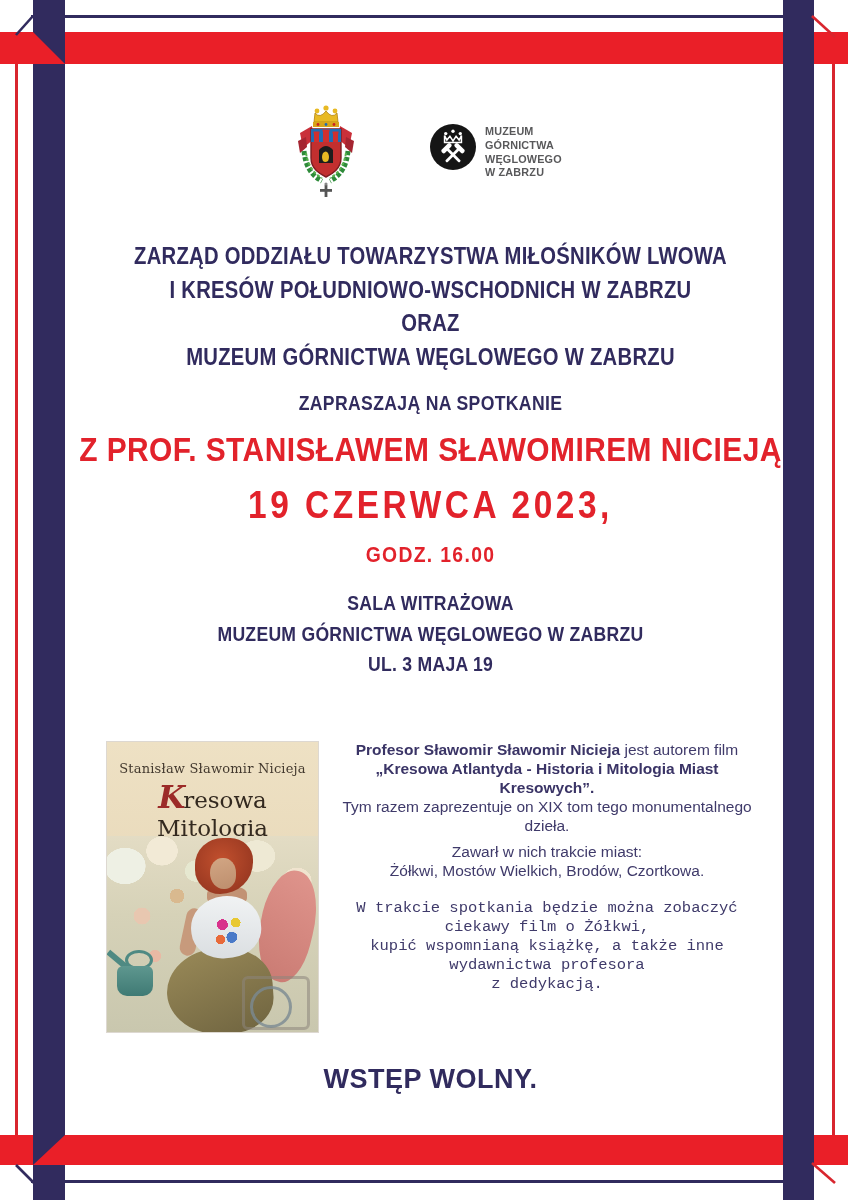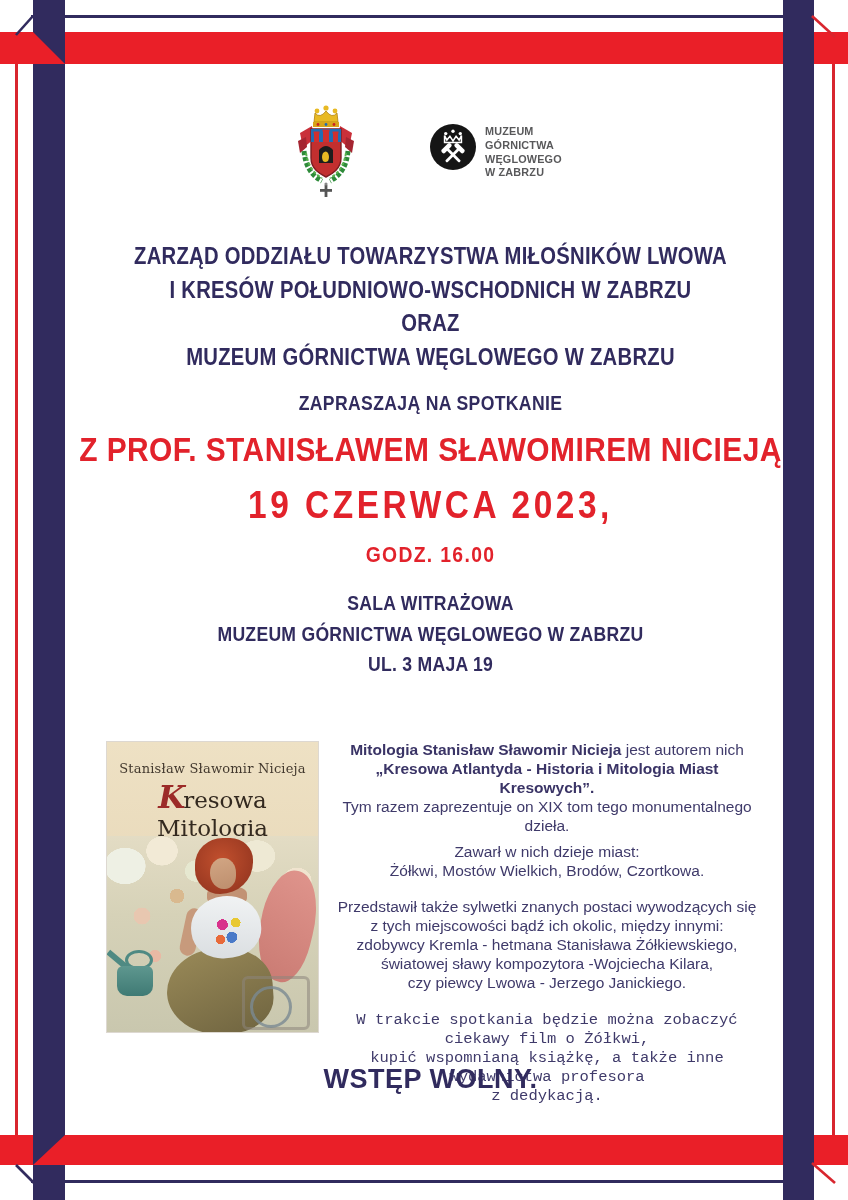--- a/index.html
+++ b/index.html
@@ -224,30 +224,25 @@
         <div class="p-face"></div>
         <div class="p-can-spout"></div>
         <div class="p-can-handle"></div>
         <div class="p-can-body"></div>
         <div class="p-chair"></div>
         <div class="p-wheel"></div>
       </div>
     </div>
 
     <div class="about">
-      <p><b>Mitologia Stanisław Sławomir Nicieja</b><span> jest autorem nich</span><br>
+      <p><b>Profesor Sławomir Sławomir Nicieja</b><span> jest autorem film</span><br>
         <b>„Kresowa Atlantyda - Historia i Mitologia Miast Kresowych”.</b><br>
         <span>Tym razem zaprezentuje on XIX tom tego monumentalnego dzieła.</span></p>
-      <p class="p2 pre">Zawarł w nich dzieje miast:
+      <p class="p2 pre">Zawarł w nich trakcie miast:
 Żółkwi, Mostów Wielkich, Brodów, Czortkowa.</p>
-      <p class="p3 pre">Przedstawił także sylwetki znanych postaci wywodzących się
-z tych miejscowości bądź ich okolic, między innymi:
-zdobywcy Kremla - hetmana Stanisława Żółkiewskiego,
-światowej sławy kompozytora -Wojciecha Kilara,
-czy piewcy Lwowa - Jerzego Janickiego.</p>
       <p class="p4 pre">W trakcie spotkania będzie można zobaczyć ciekawy film o Żółkwi,
 kupić wspomnianą książkę, a także inne wydawnictwa profesora
 z dedykacją.</p>
     </div>
 
     <div class="free-entry">WSTĘP WOLNY.</div>
 
   </div>
 </div>
 

